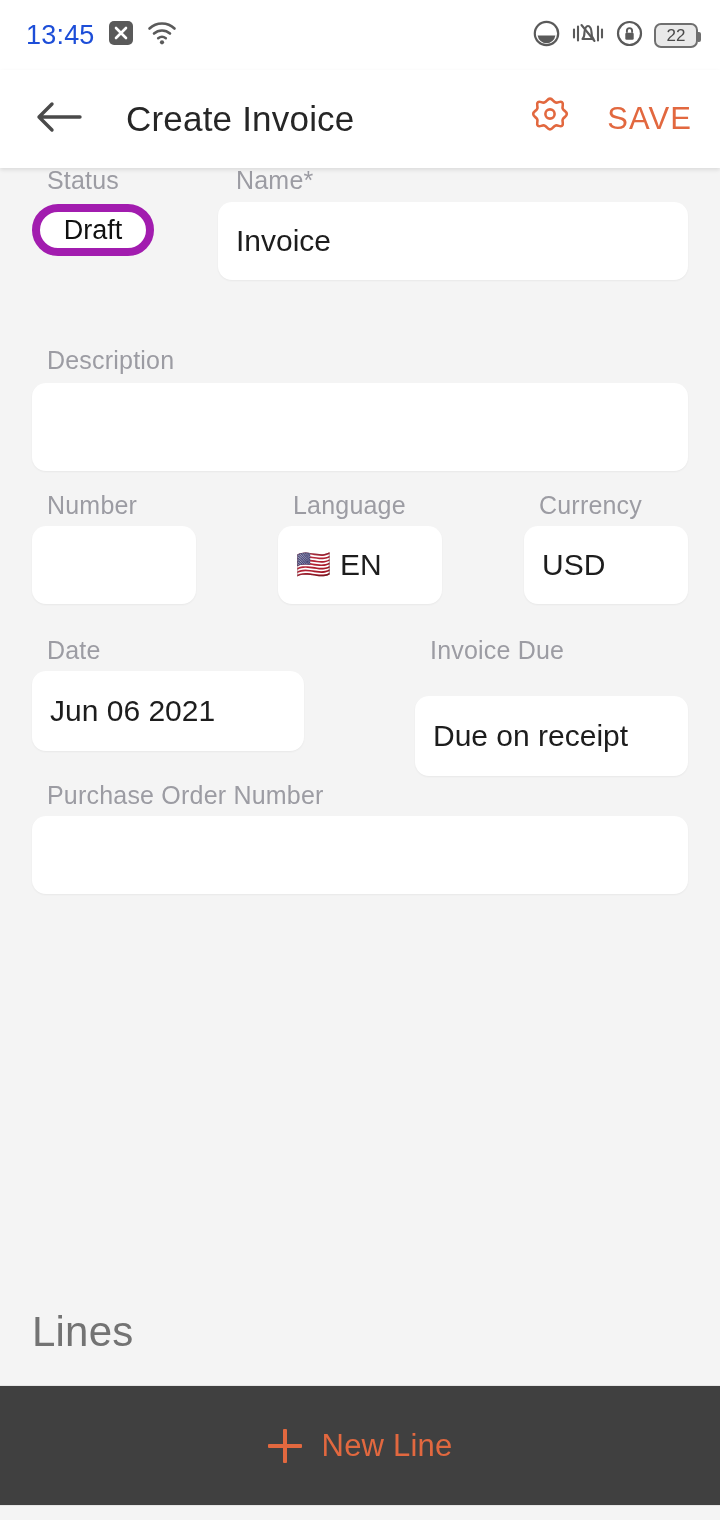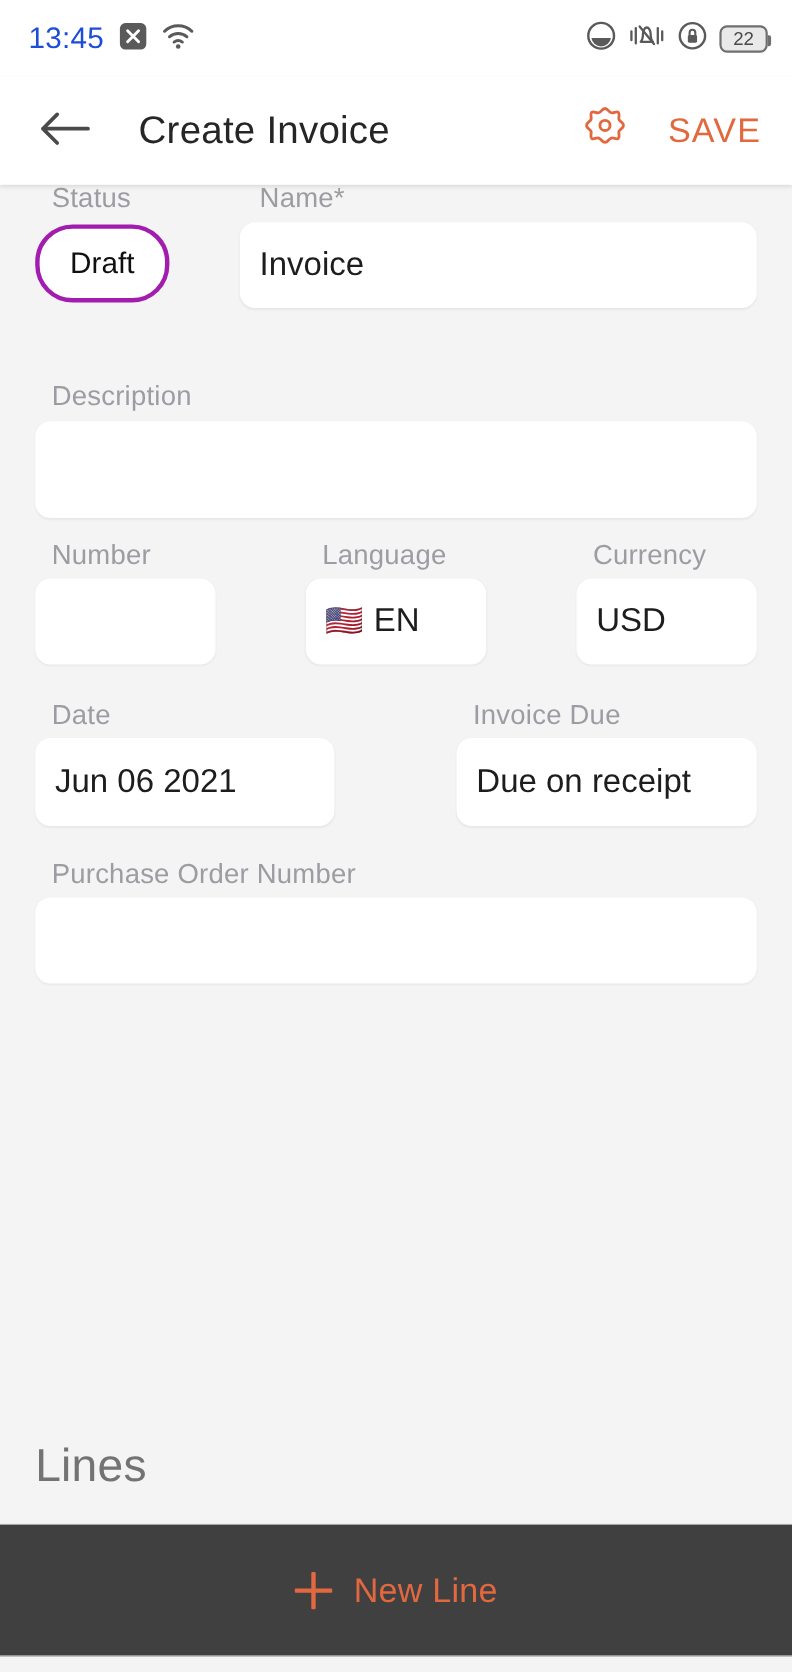--- a/index.html
+++ b/index.html
@@ -160,22 +160,22 @@
     overflow: hidden;
     white-space: nowrap;
   }
   .lbl-status { position: absolute; left: 47px; top: 0; }
   .lbl-name   { position: absolute; left: 236px; top: 0; }
   .draft-pill {
     position: absolute;
     left: 32px;
     top: 36px;
     width: 122px;
-    height: 71px;
-    border: 4px solid #a21caf;
+    height: 52px;
+    border: 8px solid #a21caf;
     border-radius: 34px;
     background: #ffffff;
     display: flex;
     align-items: center;
     justify-content: center;
     font-size: 27px;
     color: #101010;
     cursor: pointer;
   }
   .name-input {
@@ -202,21 +202,21 @@
   .lbl-currency { position: absolute; left: 539px; top: 325px; }
   .num-input  { position: absolute; left: 32px;  top: 358px; width: 164px; height: 78px; }
   .lang-input { position: absolute; left: 278px; top: 358px; width: 164px; height: 78px; }
   .cur-input  { position: absolute; left: 524px; top: 358px; width: 164px; height: 78px; }
   .flag { font-size: 28px; margin-right: 9px; line-height: 1; }
 
   
   .lbl-date { position: absolute; left: 47px;  top: 470px; }
   .lbl-due  { position: absolute; left: 430px; top: 470px; }
   .date-input { position: absolute; left: 32px;  top: 503px; width: 272px; height: 80px; }
-  .due-input  { position: absolute; left: 415px; top: 503px; width: 273px; height: 80px; }
+  .due-input  { position: absolute; left: 415px; top: 528px; width: 273px; height: 80px; }
 
   
   .lbl-po { position: absolute; left: 47px; top: 615px; }
   .po-input {
     position: absolute;
     left: 32px;
     top: 648px;
     width: 656px;
     height: 78px;
   }

